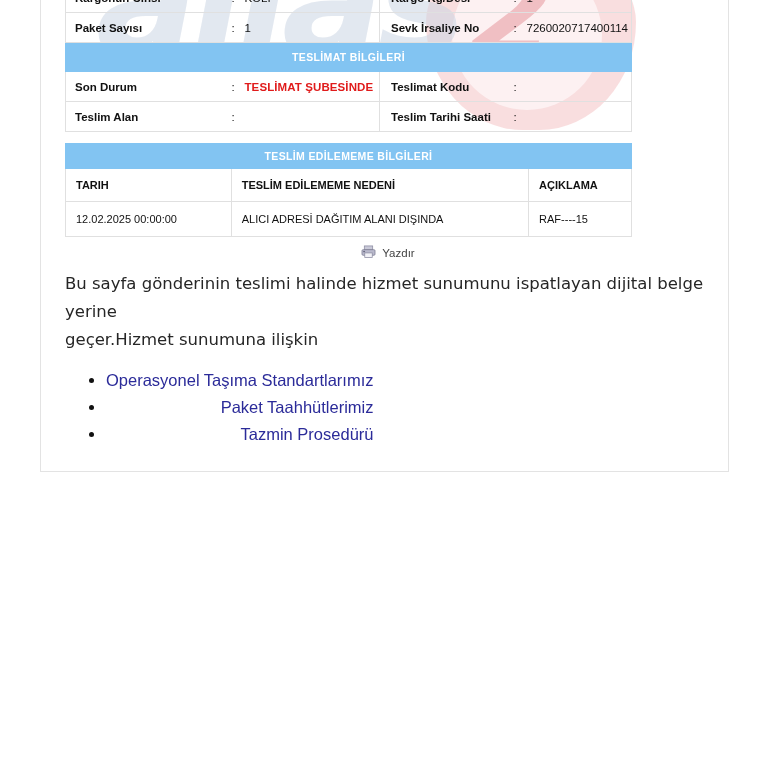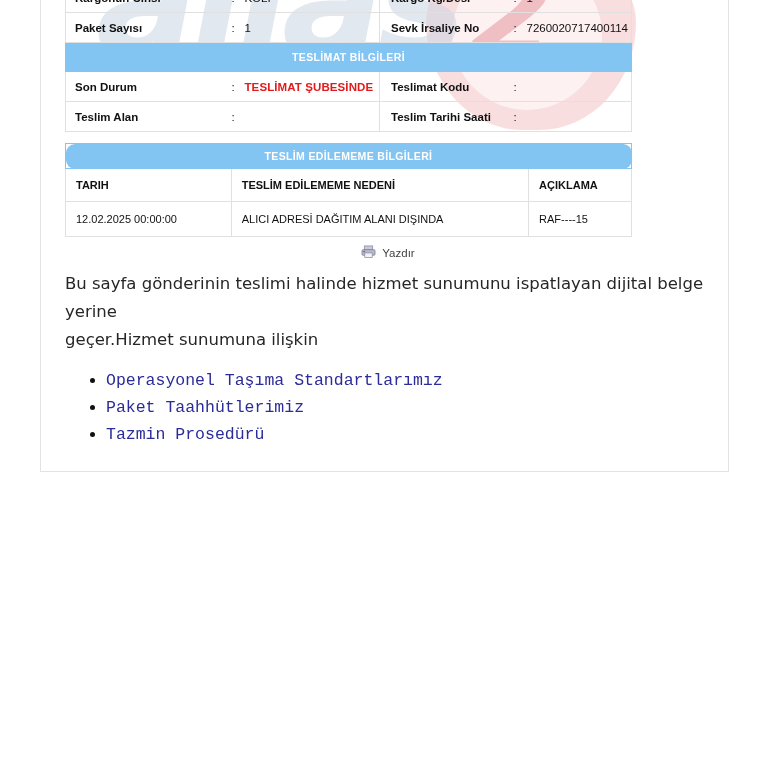--- a/index.html
+++ b/index.html
@@ -152,21 +152,20 @@
   .fail-table td {
     border: 1px solid #e0e0e0;
     height: 35px;
     padding: 0 0 0 10px;
     color: #111;
     vertical-align: middle;
     background: transparent;
   }
   .fail-table tr.section-head td {
     padding: 0;
-    border-radius: 9px;
   }
   .fail-table th {
     border: 1px solid #e0e0e0;
     height: 33px;
     padding: 0 0 0 10px;
     font-weight: bold;
     font-size: 11px;
     color: #111;
     text-align: left;
     vertical-align: middle;
@@ -205,21 +204,22 @@
   }
   .para p { margin: 0; }
 
   
   .links {
     position: absolute;
     top: 367px; left: 84px;
     margin: 0;
     padding: 0 0 0 22px;
     list-style: disc;
-    font-family: Liberation Mono, monospace;
+    font-family: Liberation Sans, sans-serif;
+    text-align: right;
   }
   .links li {
     font-size: 16.5px;
     line-height: 27px;
     color: #1a1a1a;
   }
   .links li::marker { color: #111; }
   .links a {
     color: #2b2b99;
     text-decoration: none;

